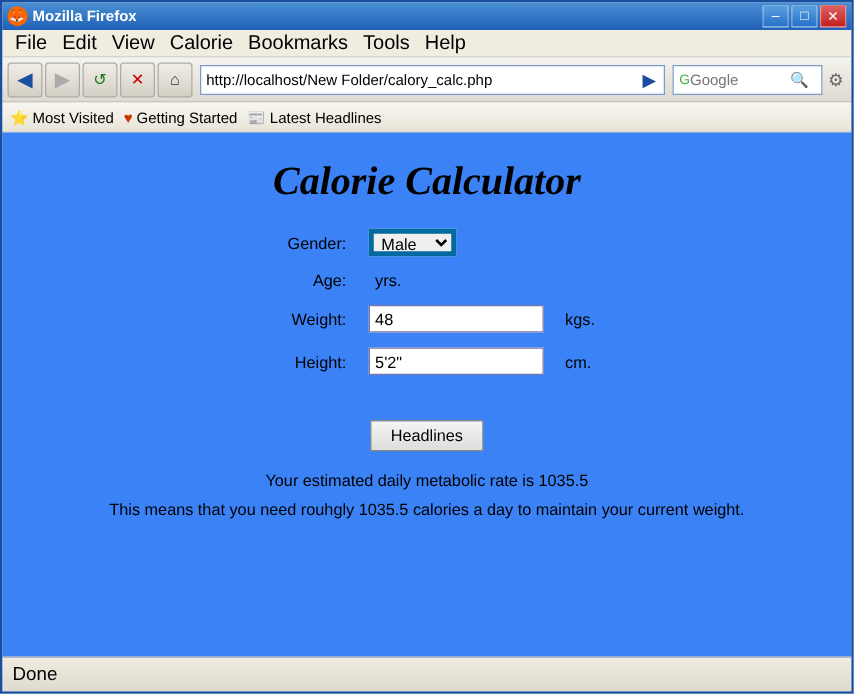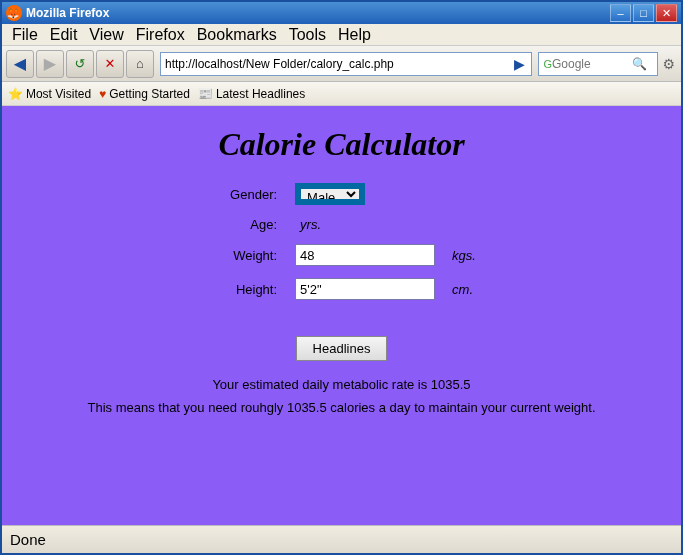--- a/index.html
+++ b/index.html
@@ -118,21 +118,21 @@
       font-size: 12px;
     }
     .bookmark-item {
       display: flex; align-items: center; gap: 3px;
       cursor: pointer; color: #000;
     }
     .bookmark-icon { font-size: 12px; }
 
     
     .page-content {
-      background: #8b5cf6;
+      background: #3b82f6;
       flex: 1;
       height: calc(555px - 22px - 22px - 36px - 24px - 22px);
       display: flex;
       flex-direction: column;
       align-items: center;
       padding: 20px;
       overflow-y: auto;
     }
 
     .page-title {
@@ -162,24 +162,23 @@
     .form-input {
       border: 1px solid #7777aa;
       padding: 2px 4px;
       font-size: 13px;
       width: 140px;
       height: 22px;
     }
     .form-unit {
       margin-left: 5px;
       font-size: 13px;
-      font-style: italic;
     }
     .gender-select {
-      border: 6px solid #0369a1;
+      border: 4px solid #0369a1;
       height: 22px;
       font-size: 13px;
       padding: 0 2px;
       width: 70px;
     }
 
     .calculate-btn {
       background: linear-gradient(to bottom, #f5f5f5, #ddd);
       border: 1px solid #888;
       padding: 4px 16px;
@@ -229,21 +228,21 @@
       <button class="title-btn">–</button>
       <button class="title-btn">□</button>
       <button class="title-btn close">✕</button>
     </div>
   </div>
 
   <div class="menu-bar">
     <span class="menu-item">File</span>
     <span class="menu-item">Edit</span>
     <span class="menu-item">View</span>
-    <span class="menu-item">Firefox</span>
+    <span class="menu-item">Calorie</span>
     <span class="menu-item">Bookmarks</span>
     <span class="menu-item">Tools</span>
     <span class="menu-item">Help</span>
   </div>
 
   <div class="toolbar">
     <button class="nav-btn back">◀</button>
     <button class="nav-btn forward" style="color:#aaa;">▶</button>
     <button class="nav-btn reload">↺</button>
     <button class="nav-btn stop">✕</button>

